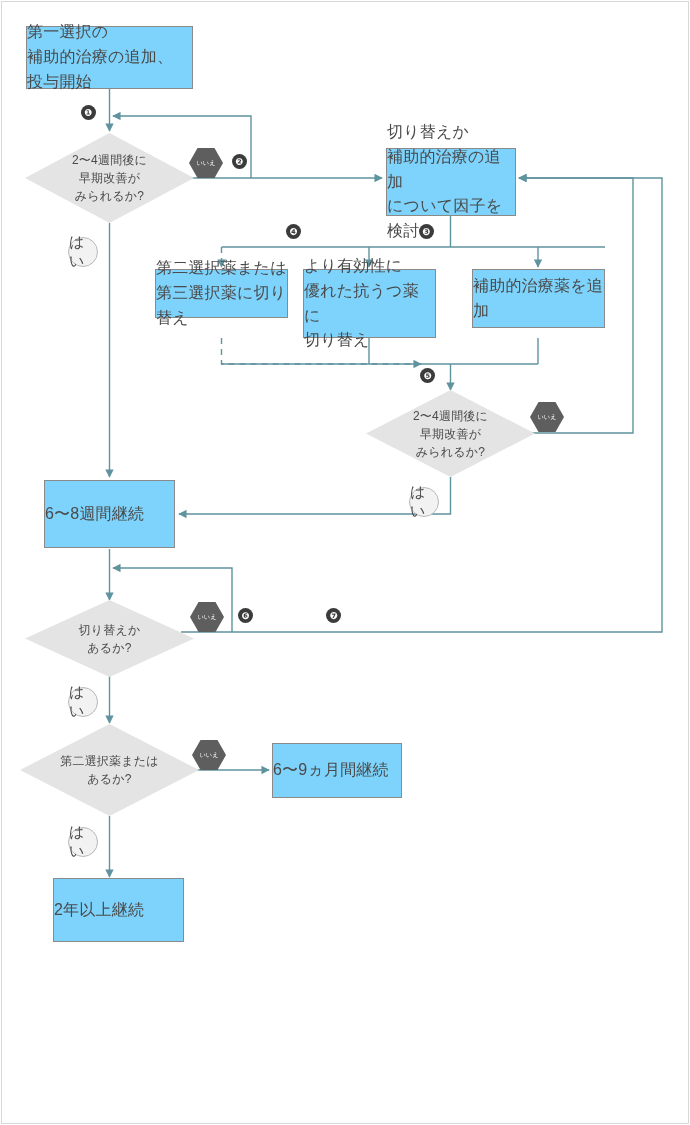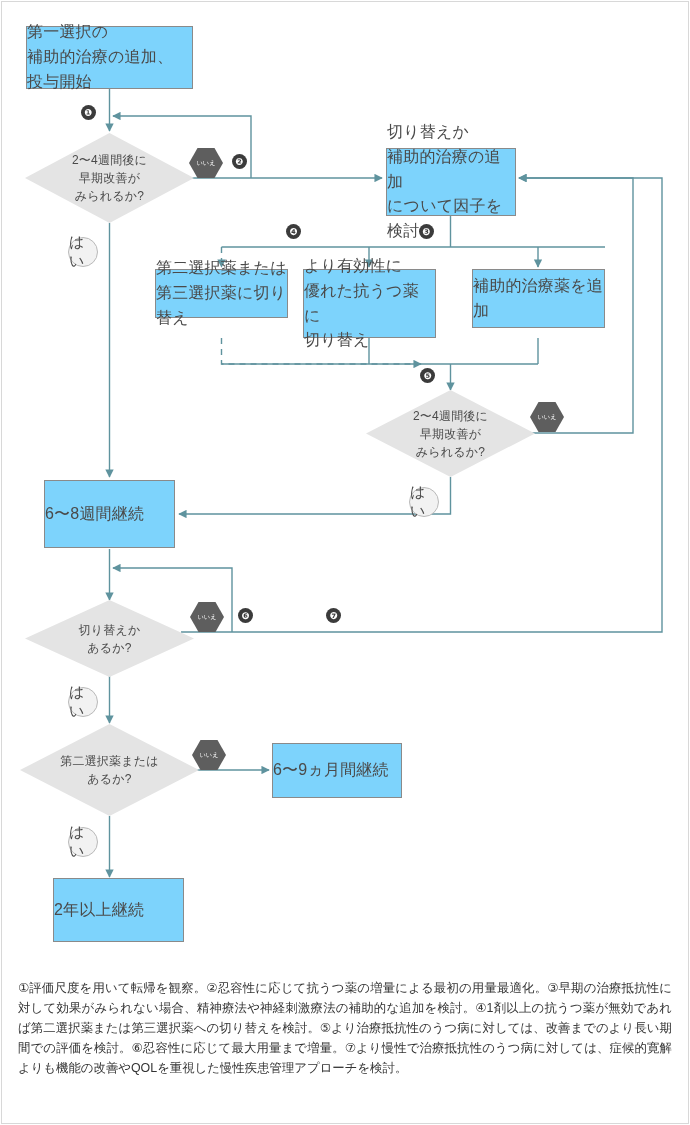--- a/index.html
+++ b/index.html
@@ -309,15 +309,14 @@
   </div>
 
   <div class="step-marker" style="left:81px; top:105px;">❶</div>
   <div class="step-marker" style="left:232px; top:154px;">❷</div>
   <div class="step-marker" style="left:419px; top:224px;">❸</div>
   <div class="step-marker" style="left:286px; top:224px;">❹</div>
   <div class="step-marker" style="left:420px; top:368px;">❺</div>
   <div class="step-marker" style="left:238px; top:608px;">❻</div>
   <div class="step-marker" style="left:326px; top:608px;">❼</div>
 
-  <div id="footnote">①評価尺度を用いて転帰を観察。②忍容性に応じて抗うつ薬の増量による最初の用量最適化。③早期の治療抵抗性に対して効果がみられない場合、精神療法や神経刺激療法の補助的な追加を検討。④1剤以上の抗うつ薬が無効であれば第二選択薬または第三選択薬への切り替えを検討。⑤より治療抵抗性のうつ病に対しては、改善までのより長い期間での評価を検討。⑥忍容性に応じて最大用量まで増量。⑦より慢性で治療抵抗性のうつ病に対しては、症候的寛解よりも機能の改善やQOLを重視した慢性疾患管理アプローチを検討。</div>
 
 </div>
 
 </body></html>

